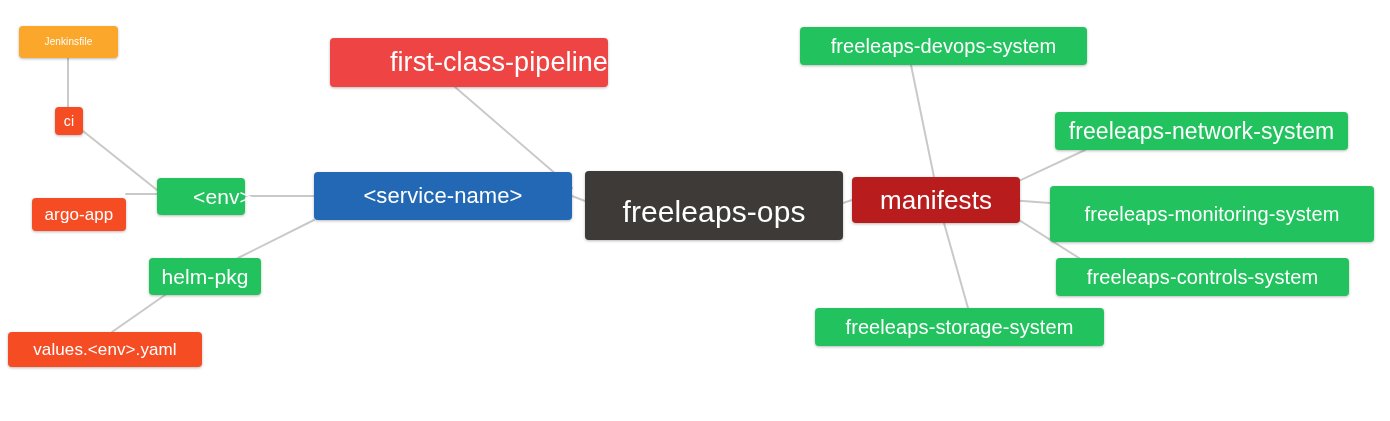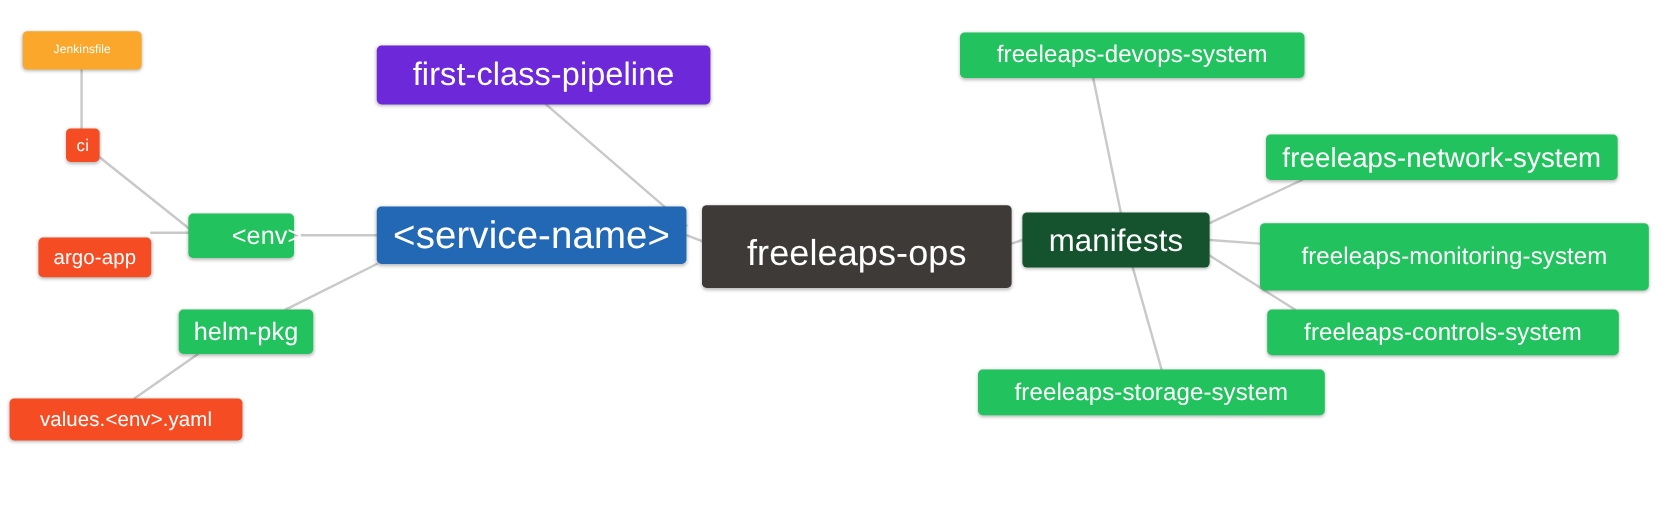--- a/index.html
+++ b/index.html
@@ -60,26 +60,26 @@
       <line x1="1008" y1="186" x2="1085" y2="150" stroke="#c9c9c9" stroke-width="2" stroke-linecap="round"></line>
       <line x1="1008" y1="200" x2="1050" y2="203" stroke="#c9c9c9" stroke-width="2" stroke-linecap="round"></line>
       <line x1="1008" y1="213" x2="1079" y2="258" stroke="#c9c9c9" stroke-width="2" stroke-linecap="round"></line>
       <line x1="944" y1="223" x2="968" y2="308" stroke="#c9c9c9" stroke-width="2" stroke-linecap="round"></line>
     </svg>
   <div id="node-layer">
       <div class="node" style="left: 585px; top: 171px; width: 258px; height: 69px; background: rgb(61, 58, 56); color: rgb(255, 255, 255);">
         <span class="node-label" style="font-size: 30px; margin-top: 13px;">freeleaps-ops</span>
       </div>
       <div class="node" style="left: 314px; top: 172px; width: 258px; height: 48px; background: rgb(35, 104, 180); color: rgb(255, 255, 255);">
-        <span class="node-label" style="font-size: 32px;">&lt;service-name&gt;</span>
+        <span class="node-label" style="font-size: 22px;">&lt;service-name&gt;</span>
       </div>
-      <div class="node" style="left: 852px; top: 177px; width: 156px; height: 46px; background: #14532d; color: rgb(255, 255, 255);">
+      <div class="node" style="left: 852px; top: 177px; width: 168px; height: 46px; background: #b91c1c; color: rgb(255, 255, 255);">
         <span class="node-label" style="font-size: 26px;">manifests</span>
       </div>
-      <div class="node" style="left: 314px; top: 38px; width: 278px; height: 49px; background: #6d28d9; color: rgb(255, 255, 255);">
+      <div class="node" style="left: 330px; top: 38px; width: 278px; height: 49px; background: #ef4444; color: rgb(255, 255, 255); justify-content: flex-end;">
         <span class="node-label" style="font-size: 27px;">first-class-pipeline</span>
       </div>
       <div class="node" style="left: 157px; top: 178px; width: 88px; height: 37px; background: rgb(34, 195, 94); color: rgb(255, 255, 255); padding-left: 43px;">
         <span class="node-label" style="font-size: 21px;">&lt;env&gt;</span>
       </div>
       <div class="node" style="left: 149px; top: 258px; width: 112px; height: 37px; background: rgb(34, 195, 94); color: rgb(255, 255, 255);">
         <span class="node-label" style="font-size: 21px;">helm-pkg</span>
       </div>
       <div class="node" style="left: 55px; top: 107px; width: 28px; height: 28px; background: rgb(246, 76, 35); color: rgb(255, 255, 255);">
         <span class="node-label" style="font-size: 14px; text-align: center;">ci</span>

